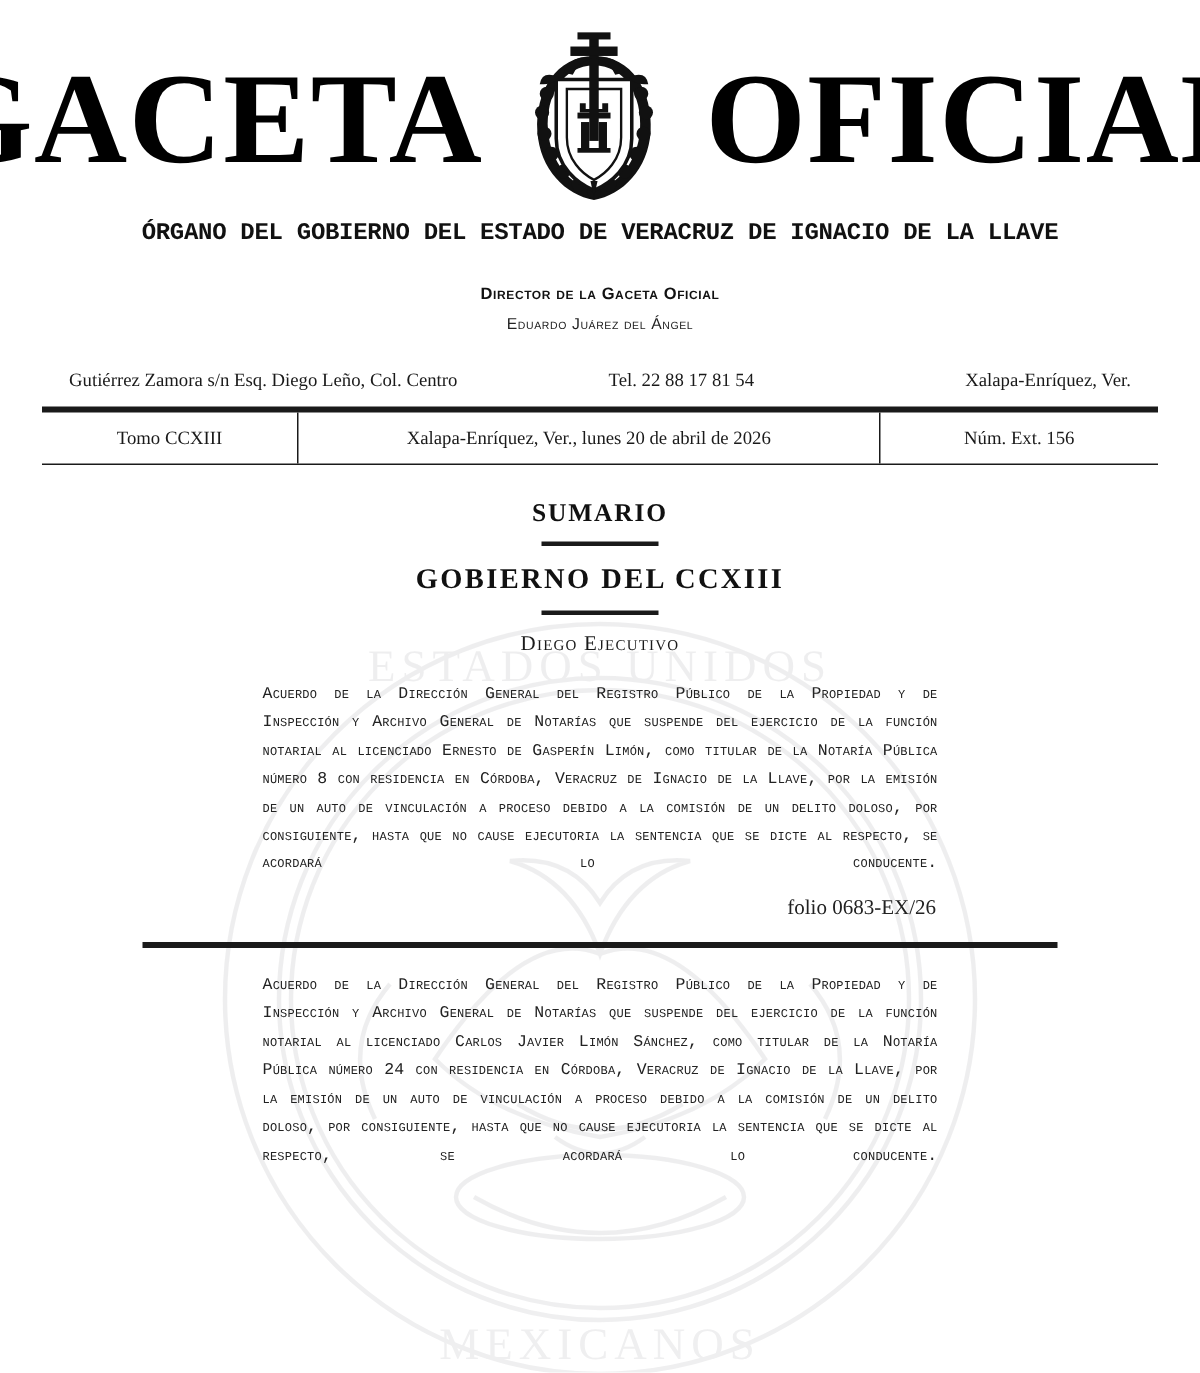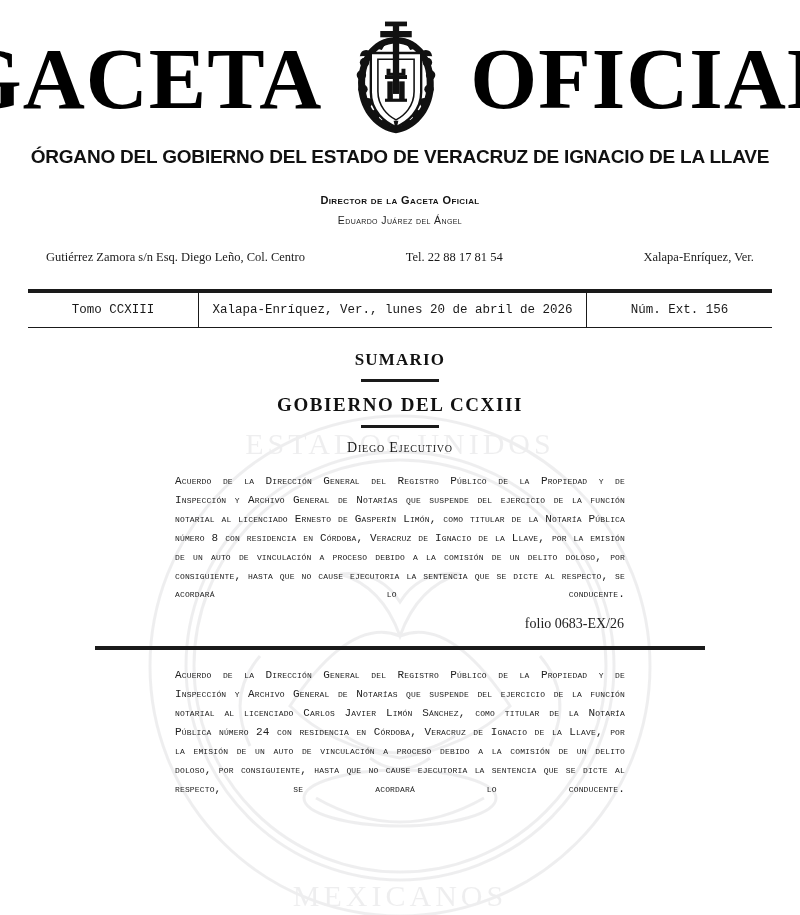--- a/index.html
+++ b/index.html
@@ -57,23 +57,23 @@
     white-space: nowrap;
   }
   .masthead-word.left  { margin-right: 26px; }
   .masthead-word.right { margin-left: 26px; }
 
   .crest { width: 96px; height: 118px; flex: 0 0 auto; }
   .crest svg { width: 100%; height: 100%; display: block; }
 
   .subtitle {
     text-align: center;
-    font-family: Liberation Sans, sans-serif;
-    font-weight: bold;
-    font-size: 19px;
+    font-family: Liberation Mono, monospace;
+    font-weight: bold;
+    font-size: 16px;
     letter-spacing: -0.2px;
     color: #111;
     margin-top: 6px;
     white-space: nowrap;
   }
 
   
   .director-block { text-align: center; margin-top: 26px; }
   .director-title {
     font-family: "Liberation Sans", sans-serif;
@@ -99,26 +99,25 @@
     align-items: baseline;
     margin-top: 24px;
     padding: 0 18px;
     font-size: 12.5px;
     color: #1a1a1a;
   }
   .contact-row .c-mid { margin-left: -40px; }
 
   
   .tomo-table {
-    margin-top: 24px;
+    margin-top: 10px;
     border-top: 4px solid #1a1a1a;
     border-bottom: 1px solid #1a1a1a;
     display: flex;
     height: 34px;
-    font-family: Liberation Mono, monospace;
   }
   .tomo-cell {
     display: flex;
     align-items: center;
     justify-content: center;
     font-size: 12.5px;
     color: #1a1a1a;
     box-sizing: border-box;
   }
   .tomo-cell.c1 { flex: 0 0 170px; }

